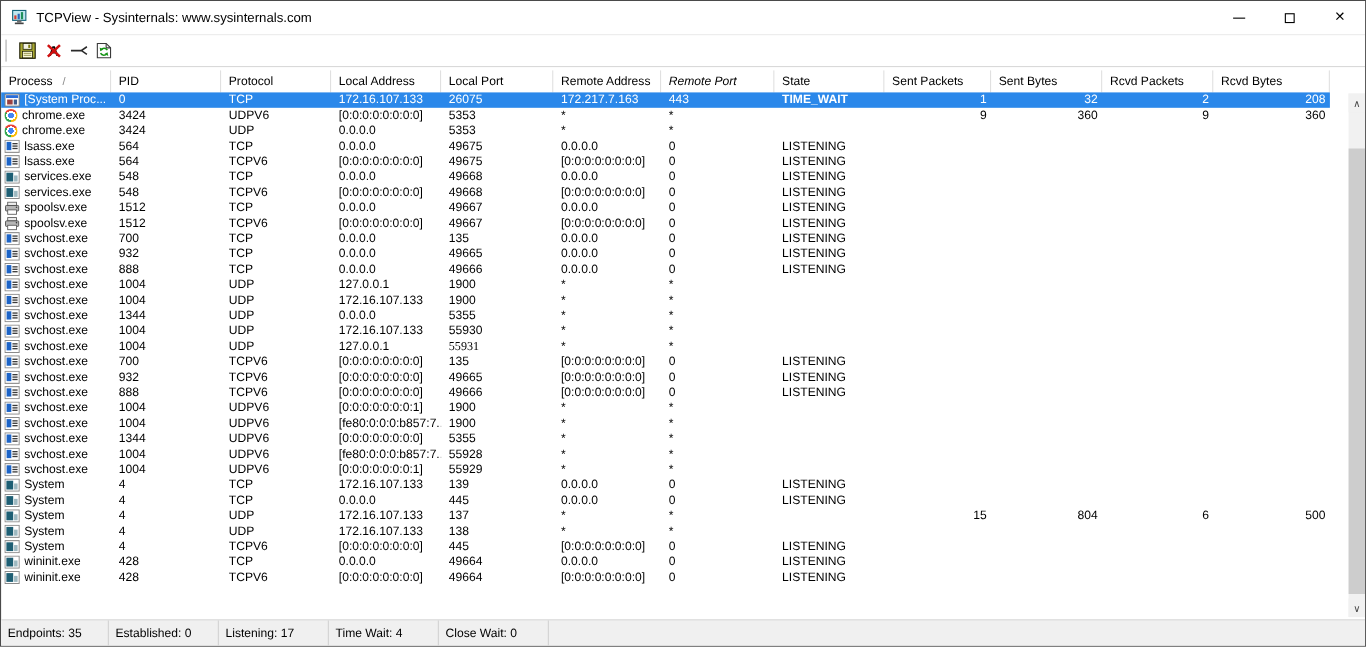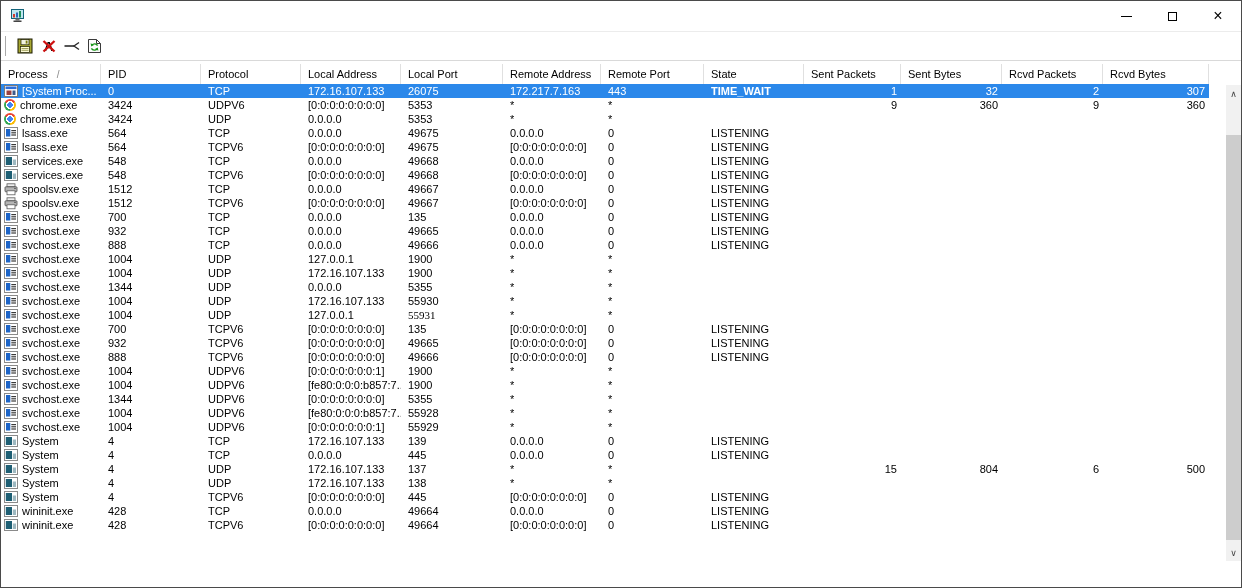--- a/index.html
+++ b/index.html
@@ -66,20 +66,21 @@
     <span class="app-icon">
       <svg width="16" height="16" viewBox="0 0 16 16">
         <rect x="1.5" y="1.5" width="12" height="9" fill="#bfe6ef" stroke="#13637a"></rect>
         <rect x="3" y="6" width="2" height="3.5" fill="#d43a2f"></rect>
         <rect x="6" y="4.5" width="2" height="5" fill="#2b67b8"></rect>
         <rect x="9" y="3" width="2" height="6.5" fill="#1e8f5a"></rect>
         <rect x="5.5" y="10.5" width="4" height="2" fill="#6f6f6f"></rect>
         <rect x="3.5" y="12.5" width="8" height="1.5" fill="#444"></rect>
       </svg>
     </span>
+    <span class="title-text">TCPView - Sysinternals: www.sysinternals.com</span>
     <div class="caption">
       <div class="cap-btn">
           <span class="glyph-min"></span>
         </div>
       <div class="cap-btn">
           <span class="glyph-max"></span>
         </div>
       <div class="cap-btn">
           <span class="glyph-close">×</span>
         </div>
@@ -132,21 +133,21 @@
     </div>
 
   <div class="listview">
     <div class="lv-header">
         <div class="hcell" style="width: 100px;">Process<span class="sort-glyph">/</span></div>
         <div class="hcell" style="width: 100px;">PID</div>
         <div class="hcell" style="width: 100px;">Protocol</div>
         <div class="hcell" style="width: 100px;">Local Address</div>
         <div class="hcell" style="width: 102px;">Local Port</div>
         <div class="hcell" style="width: 98px;">Remote Address</div>
-        <div class="hcell" style="width: 103px;">Remote Port</div>
+        <div class="hcell" style="width: 103px; font-style: italic;">Remote Port</div>
         <div class="hcell" style="width: 100px;">State</div>
         <div class="hcell" style="width: 97px;">Sent Packets</div>
         <div class="hcell" style="width: 101px;">Sent Bytes</div>
         <div class="hcell" style="width: 101px;">Rcvd Packets</div>
         <div class="hcell" style="width: 106px;">Rcvd Bytes</div>
         <div class="hfiller"></div>
       </div>
     <div class="lv-rows">
         <div class="lv-row selected" style="background: rgb(43, 136, 234);">
           <div class="cell proc" style="width: 100px;">
@@ -163,21 +164,21 @@
           <div class="cell" style="width: 100px;">0</div>
           <div class="cell" style="width: 100px;">TCP</div>
           <div class="cell" style="width: 100px;">172.16.107.133</div>
           <div class="cell" style="width: 102px;">26075</div>
           <div class="cell" style="width: 98px;">172.217.7.163</div>
           <div class="cell" style="width: 103px;">443</div>
           <div class="cell" style="width: 100px; font-weight: bold;">TIME_WAIT</div>
           <div class="cell num" style="width: 97px;">1</div>
           <div class="cell num" style="width: 101px;">32</div>
           <div class="cell num" style="width: 101px;">2</div>
-          <div class="cell num" style="width: 106px;">307</div>
+          <div class="cell num" style="width: 106px;">208</div>
         </div>
         <div class="lv-row">
           <div class="cell proc" style="width: 100px;">
             <span class="row-icon">
               <span class="chrome-dot"></span>
             </span>
             <span class="pname">chrome.exe</span>
           </div>
           <div class="cell" style="width: 100px;">3424</div>
           <div class="cell" style="width: 100px;">UDPV6</div>
@@ -921,14 +922,22 @@
   <div class="scrollbar" style="background: rgb(241, 241, 241);">
     <div class="sb-btn up">
         <span>∧</span>
       </div>
     <div class="sb-thumb" style="background: rgb(205, 205, 205);"></div>
     <div class="sb-btn down">
         <span>∨</span>
       </div>
   </div>
 
+  <div class="statusbar">
+      <div class="sb-panel" style="width: 98px;">Endpoints: 35</div>
+      <div class="sb-panel" style="width: 100px;">Established: 0</div>
+      <div class="sb-panel" style="width: 100px;">Listening: 17</div>
+      <div class="sb-panel" style="width: 100px;">Time Wait: 4</div>
+      <div class="sb-panel" style="width: 100px;">Close Wait: 0</div>
+      <div class="sb-fill"></div>
+    </div>
 
 </div>
 
 </body></html>

